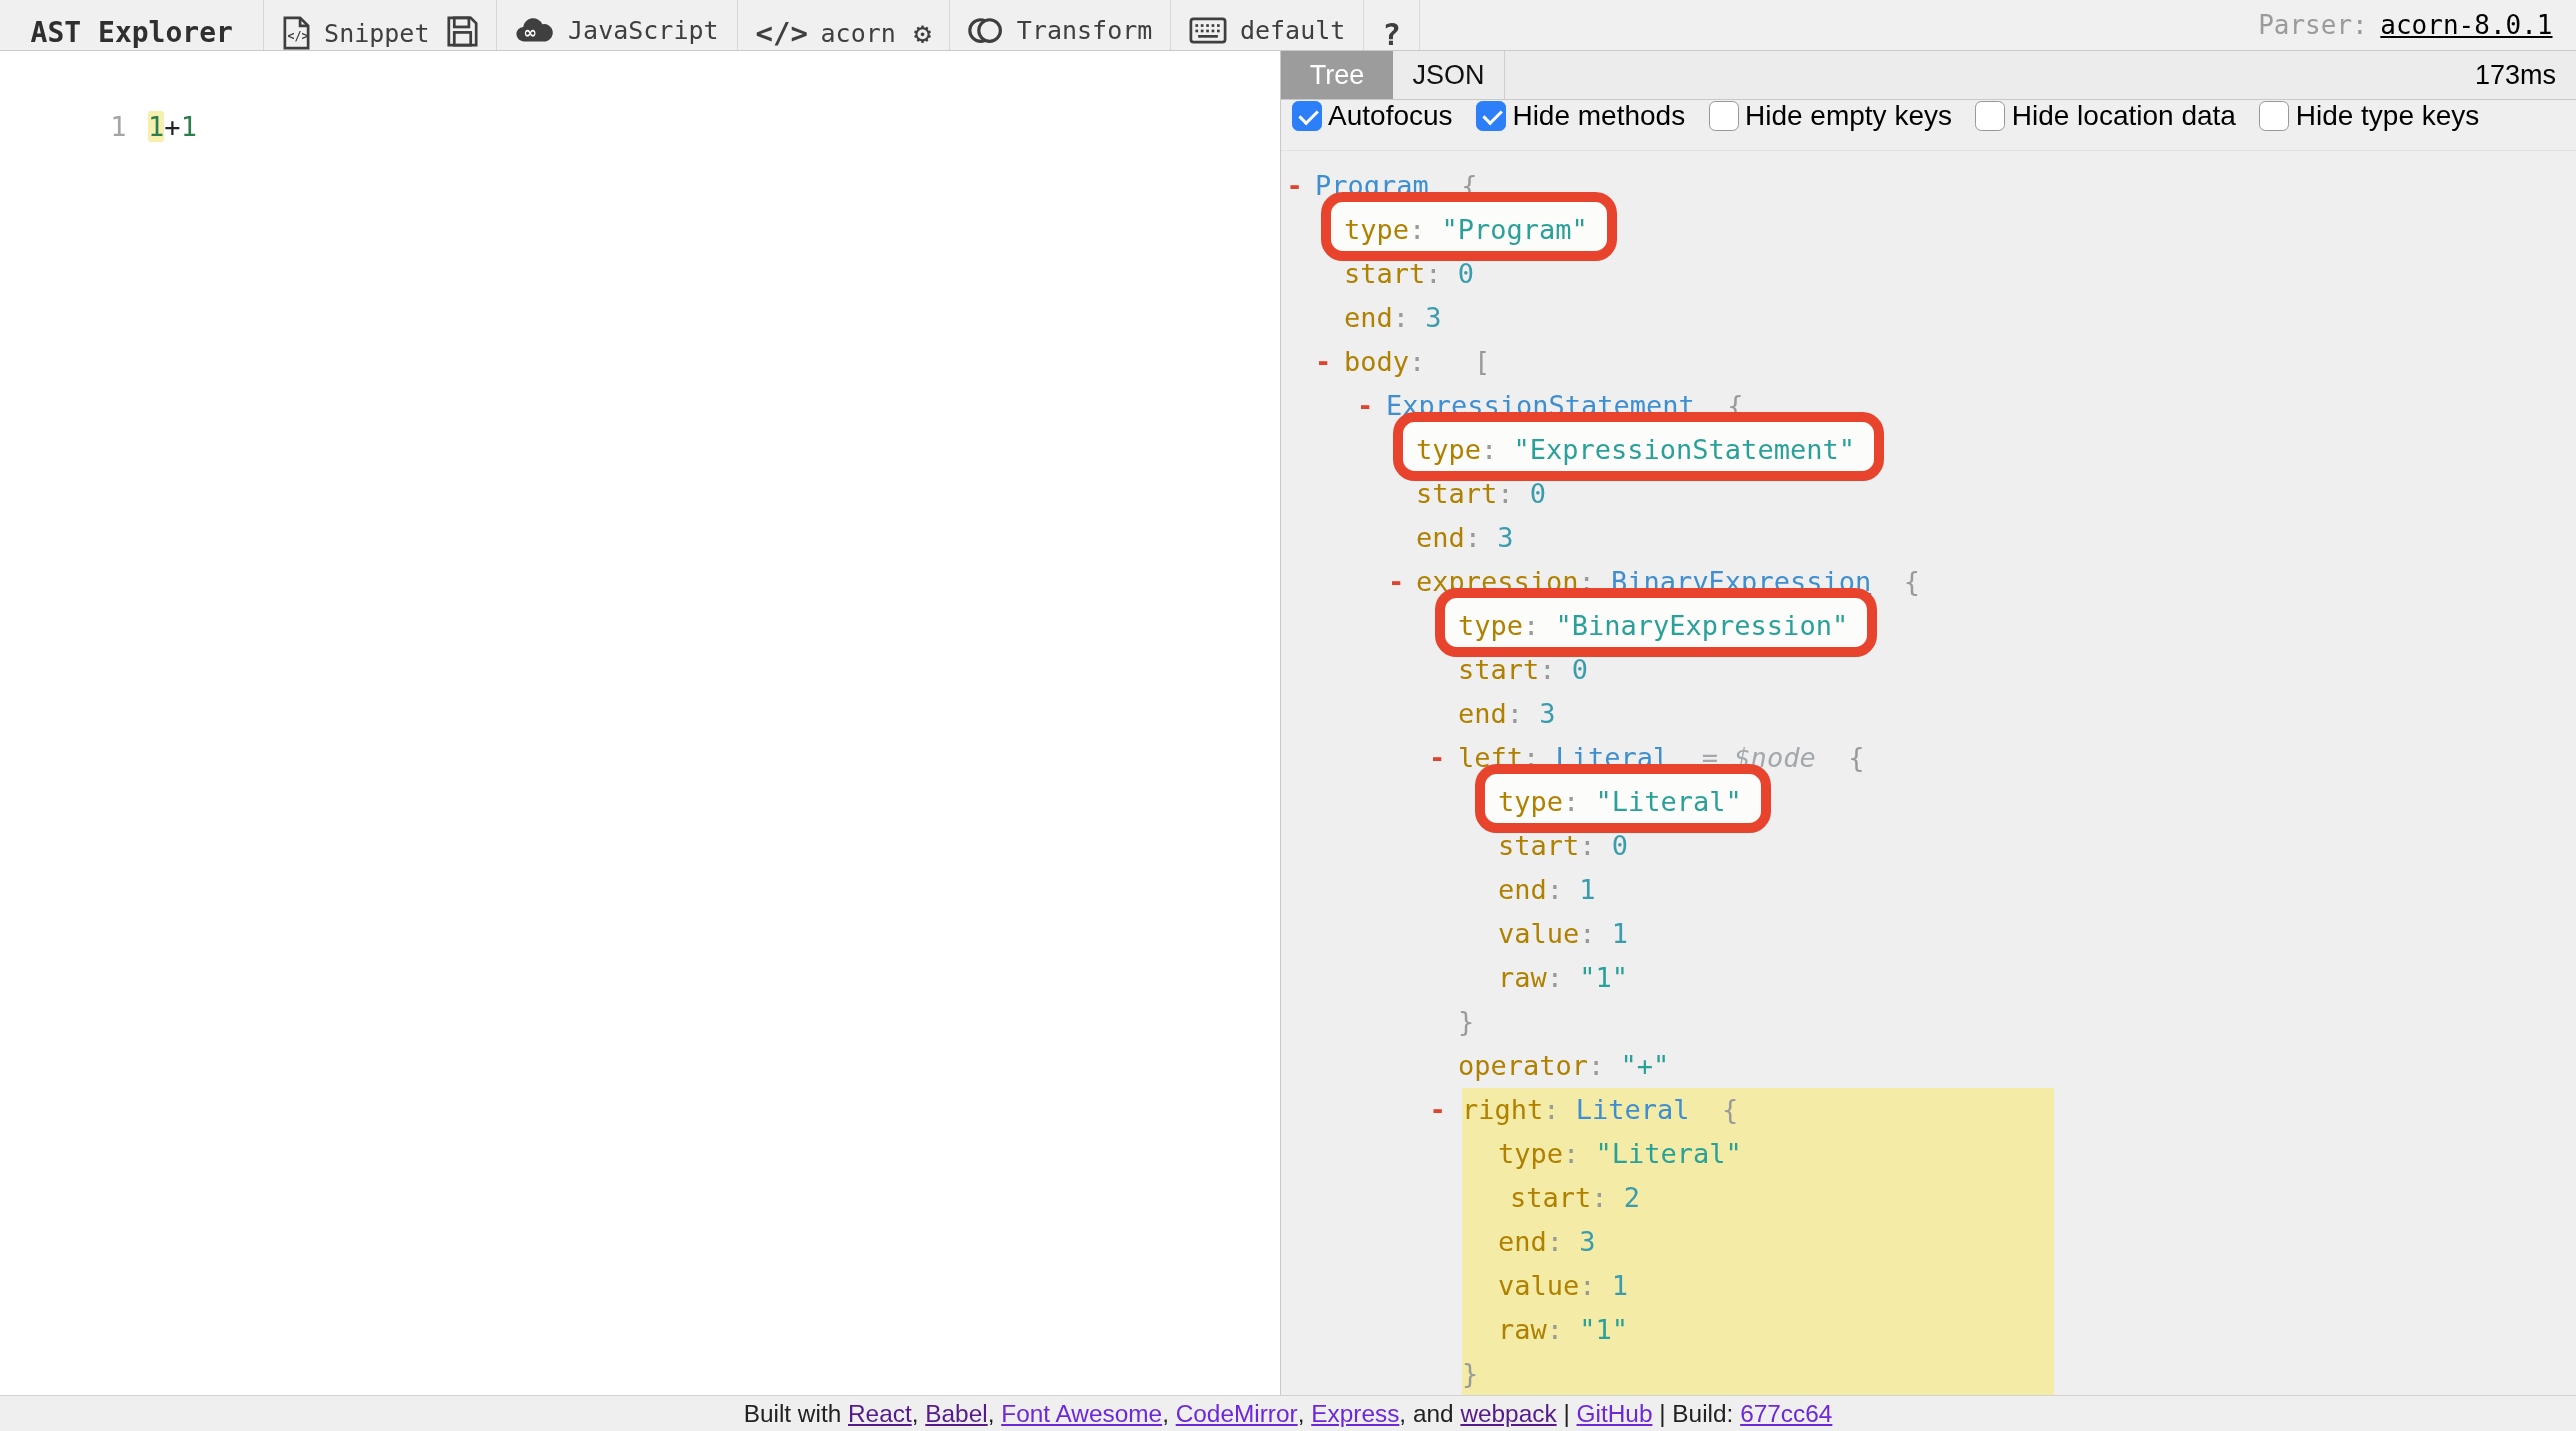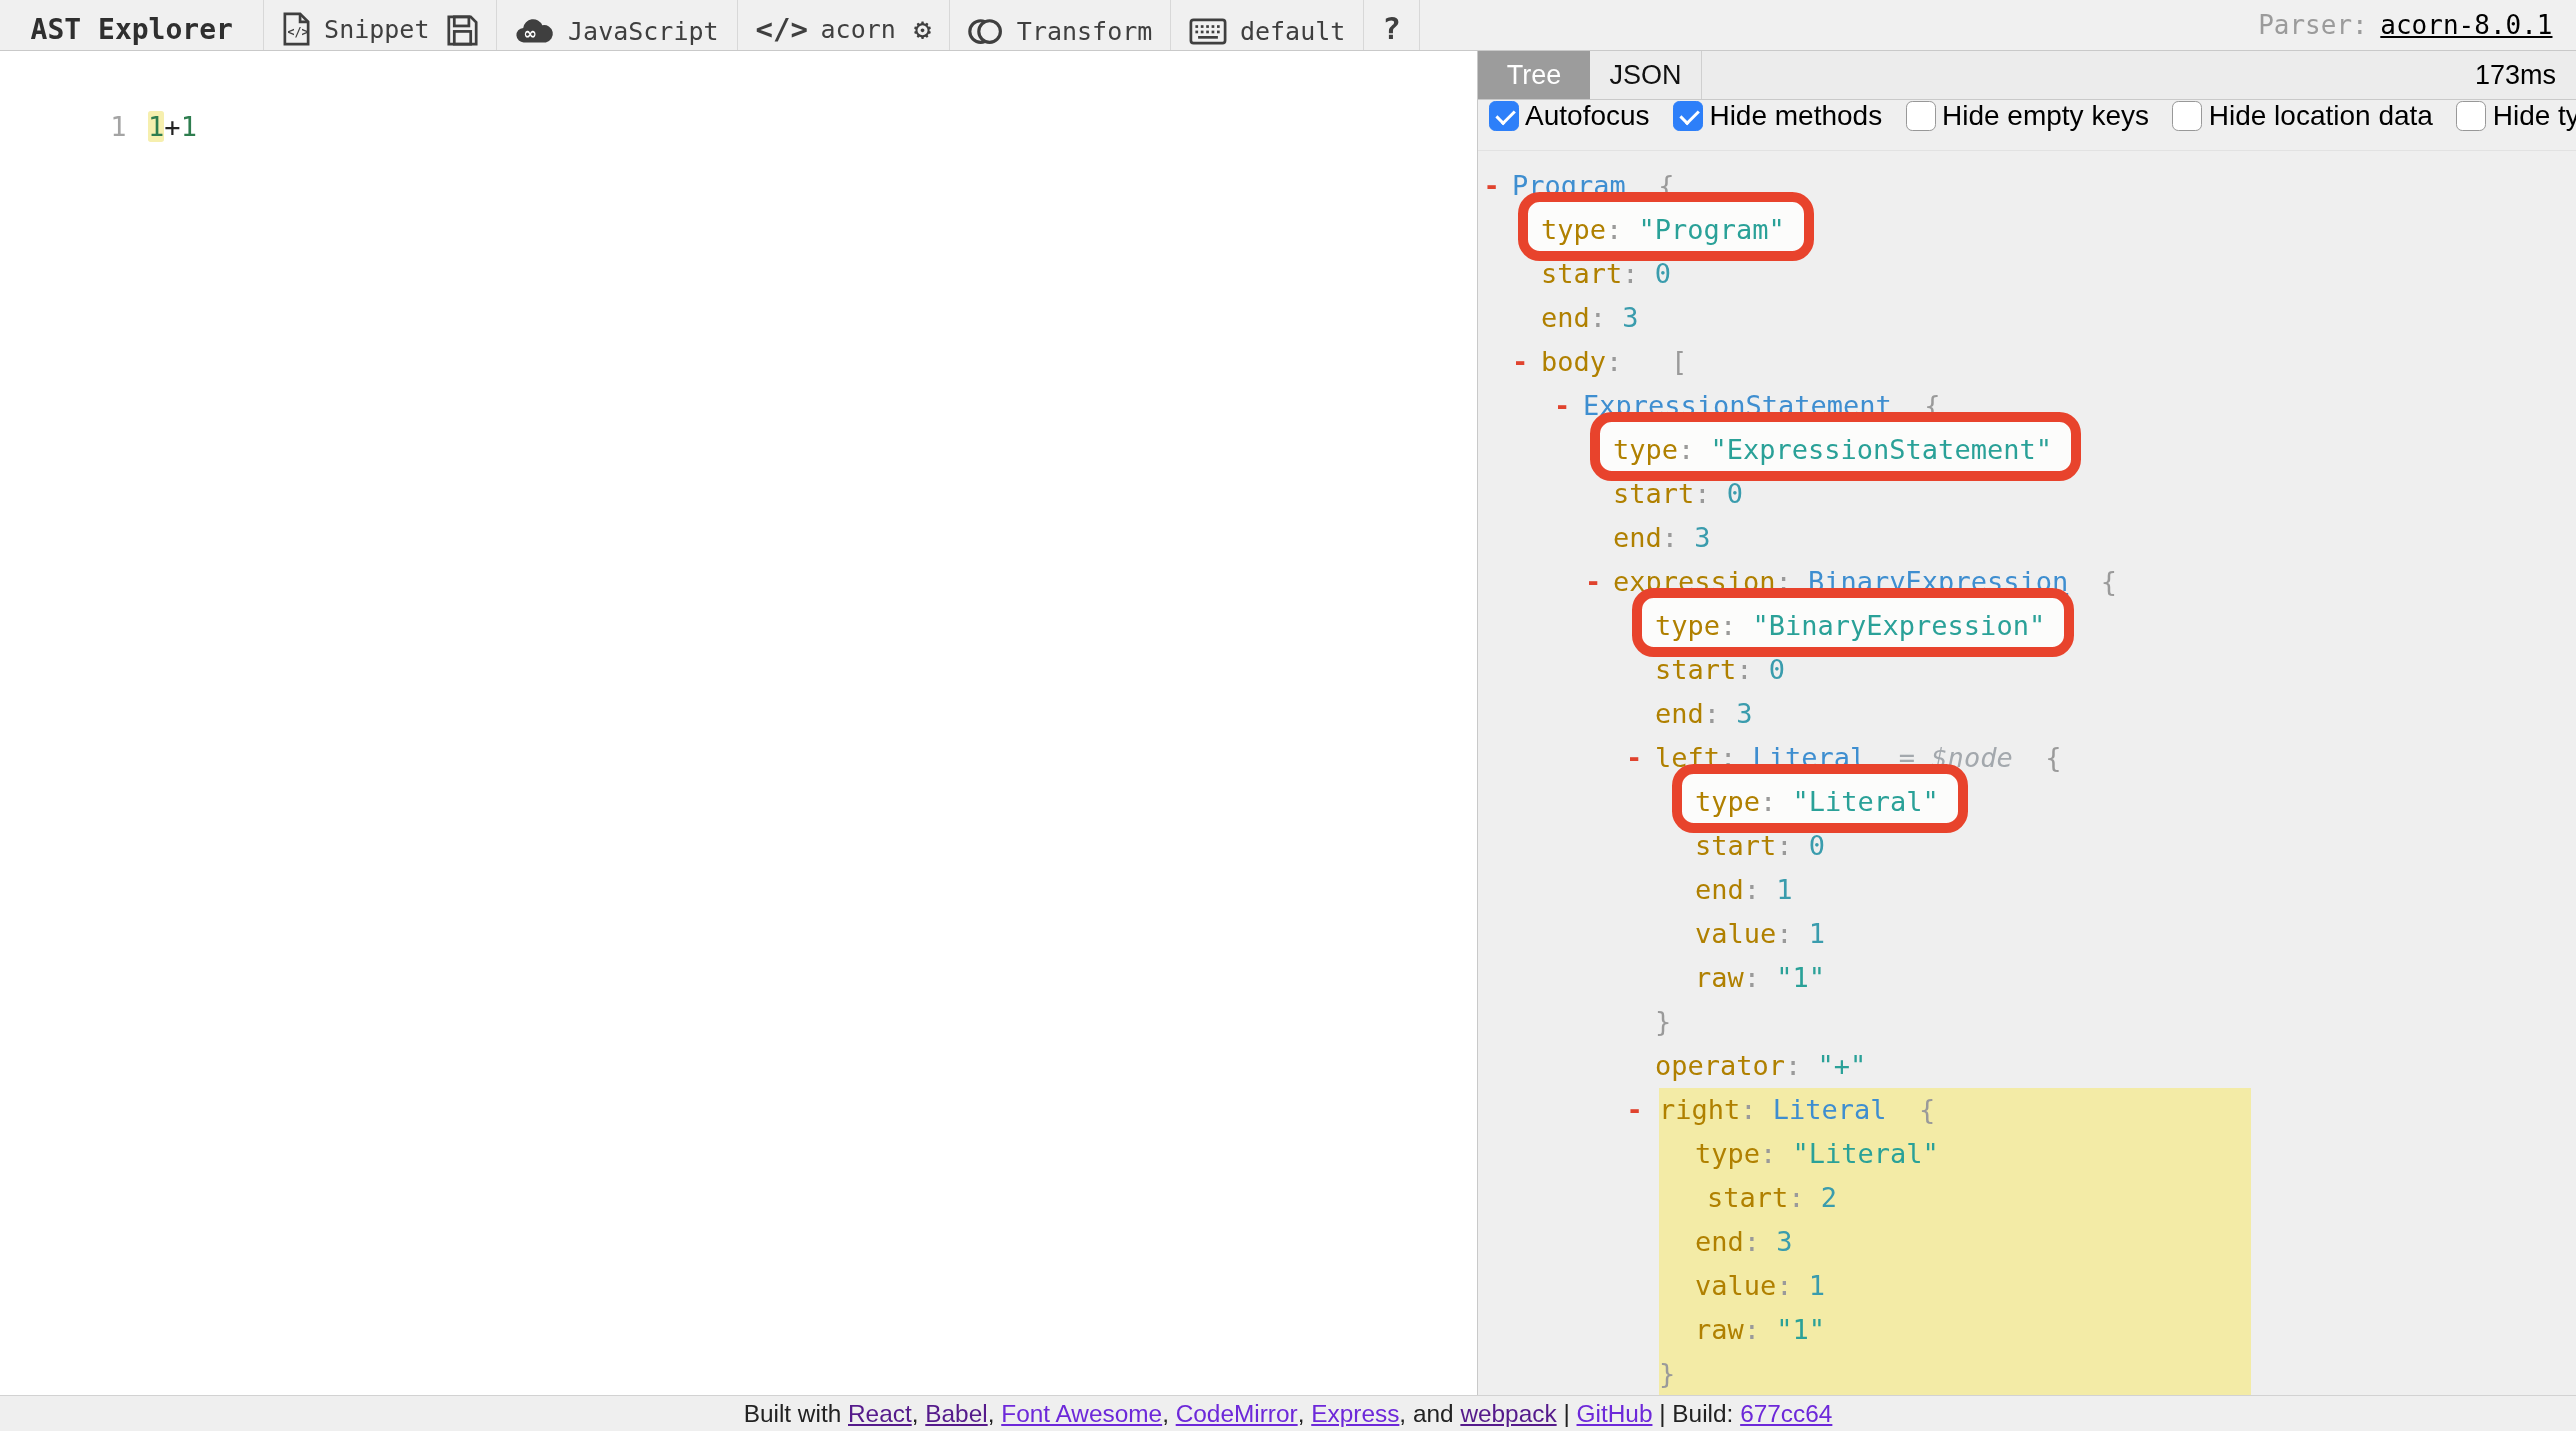--- a/index.html
+++ b/index.html
@@ -2,36 +2,36 @@
 <html style="font-size:14.4px"><head>
 <meta charset="utf-8">
 <style>
   * { box-sizing: border-box; margin: 0; padding: 0; }
   html,body { width:2576px; height:1432px; overflow:hidden; background:#fff;
               font-family:"DejaVu Sans Mono", monospace; }
 
   
   .toolbar { height:51px; display:flex; align-items:stretch; background:#f0f0f0;
              border-bottom:0.9px solid #c9c9c9; font-size:25px; color:#3f3f3f; }
-  .tb-group { display:flex; align-items:flex-end; padding:4px 18px;
+  .tb-group { display:flex; align-items:flex-start; padding:16px 18px;
               border-right:0.9px solid #d8d8d8; gap:18px; }
   .tb-title { font-weight:bold; font-size:28px; padding:0 12.6px; color:#2f2f2f; }
   .tb-btn { display:flex; align-items:center; gap:12.6px; cursor:pointer; white-space:nowrap; }
   .tb-icon svg { display:block; }
   .glyph { font-size:29px; font-weight:bold; color:#3f3f3f; }
   .help-glyph { font-size:31px; font-weight:bold; }
   .tb-spacer { flex:1; border-right:none; }
   .parser-info { display:flex; align-items:center; gap:12.6px; padding:0 23.5px 0 0;
                  border-right:none; font-size:26px; }
   .parser-label { color:#9b9b9b; }
   .parser-link { color:#000000; text-decoration:underline; cursor:pointer; }
 
   
   .main { display:flex; height:1344px; }
-  .editor { width:1478px; background:#fff; border-right:1.8px solid #c9c9c9; padding-top:12.6px; }
+  .editor { width:1281px; background:#fff; border-right:1.8px solid #c9c9c9; padding-top:12.6px; }
   .code-line { font-size:27px; line-height:42px; white-space:pre; }
   .gutter { color:#a4a4a4; margin-left:12.6px; margin-right:21.7px; }
   .tok-number { color:#2e7d4f; }
   .tok-operator { color:#222; }
   .tok-hl { background:#f6efae; border-radius:2.7px; }
 
   .right { flex:1; background:#efefef; display:flex; flex-direction:column; min-width:0; }
 
   
   .tabbar { height:49px; display:flex; align-items:stretch; background:#ececec;

